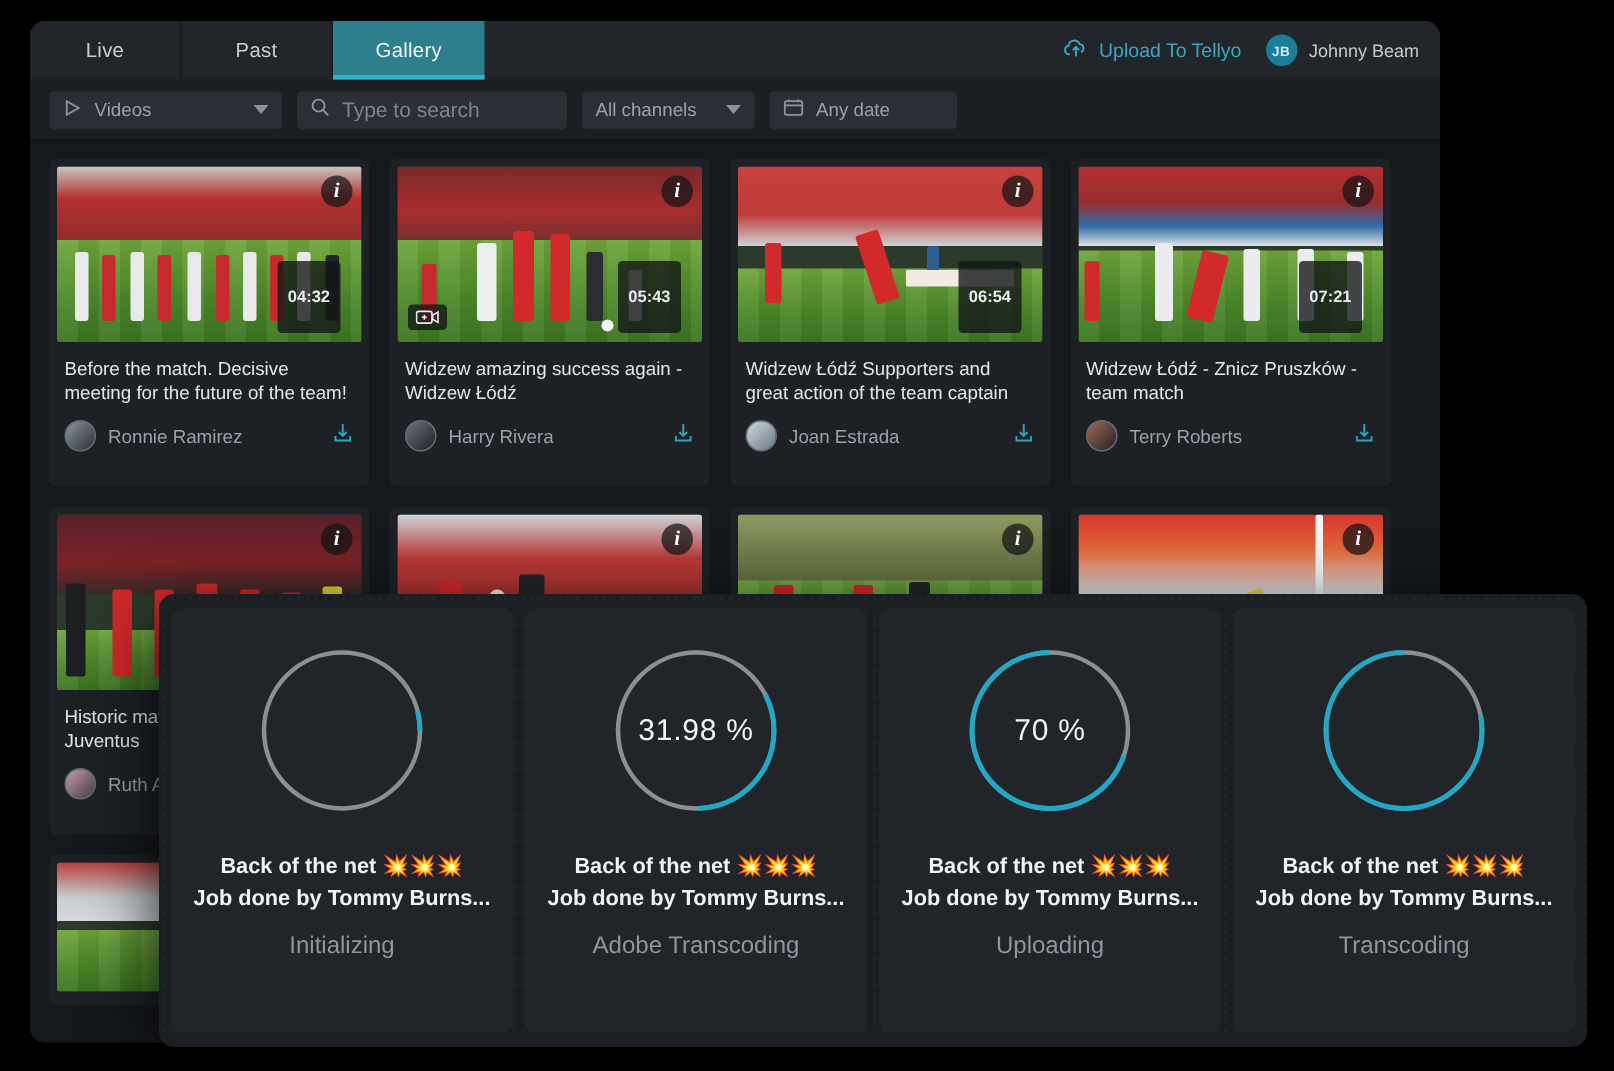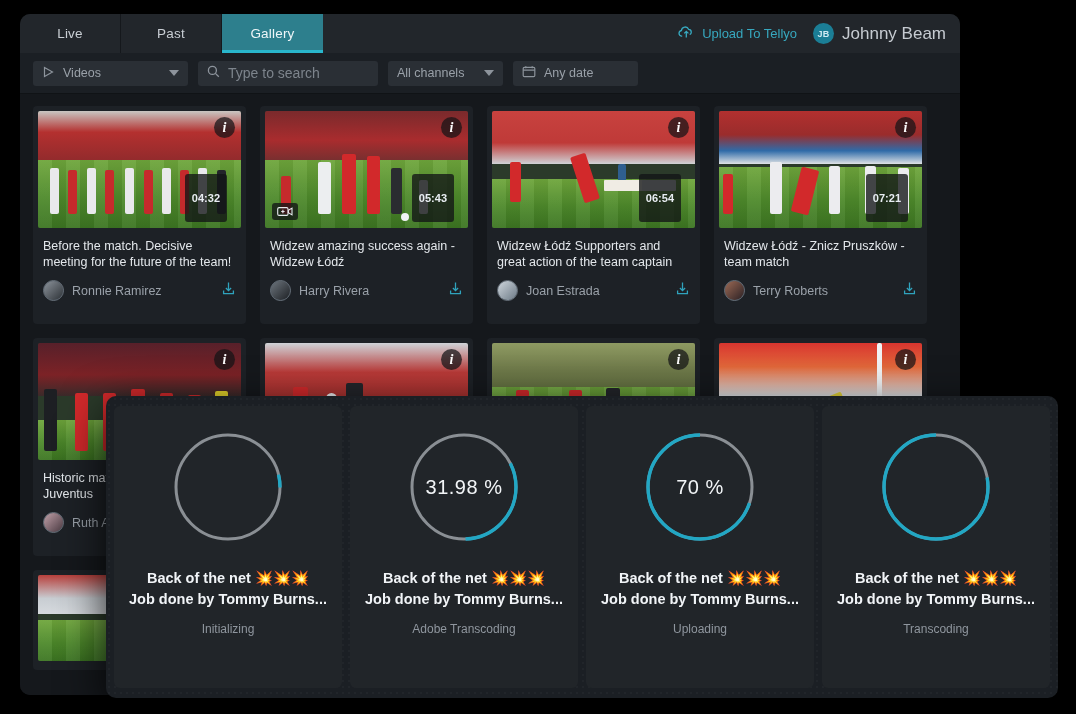--- a/index.html
+++ b/index.html
@@ -55,21 +55,21 @@
     color: #37a8bf; font-size: 13px; cursor: pointer;
   }
   .user-chip { display: flex; align-items: center; gap: 8px; cursor: pointer; }
   .avatar-initials {
     width: 21px; height: 21px; border-radius: 50%;
     background: #1b7e96; color: #cfeaf2;
     font-size: 9px; font-weight: bold;
     display: flex; align-items: center; justify-content: center;
     letter-spacing: .3px;
   }
-  .user-name { color: #c6cbd1; font-size: 17px; }
+  .user-name { color: #c6cbd1; font-size: 12px; }
 
   
   .filterbar {
     height: 41px;
     background: #1b1f24;
     display: flex; align-items: center;
     padding: 0 0 0 13px;
     gap: 10px;
     border-bottom: 1px solid #101316;
   }
@@ -217,21 +217,21 @@
     color: #f2f5f7; font-size: 20px; letter-spacing: .5px;
   }
   .prog-title {
     margin-top: 22px;
     color: #f1f4f7; font-size: 14.5px; font-weight: bold;
     line-height: 21px; text-align: center;
     padding: 0 10px;
   }
   .prog-status {
     margin-top: 12px;
-    color: #8f969e; font-size: 12px; text-align: center;
+    color: #8f969e; font-size: 16px; text-align: center;
   }
 </style>
 </head>
 <body>
 
 <div class="stage">
 
   <div class="app-window">
 
     <div class="tabbar">

